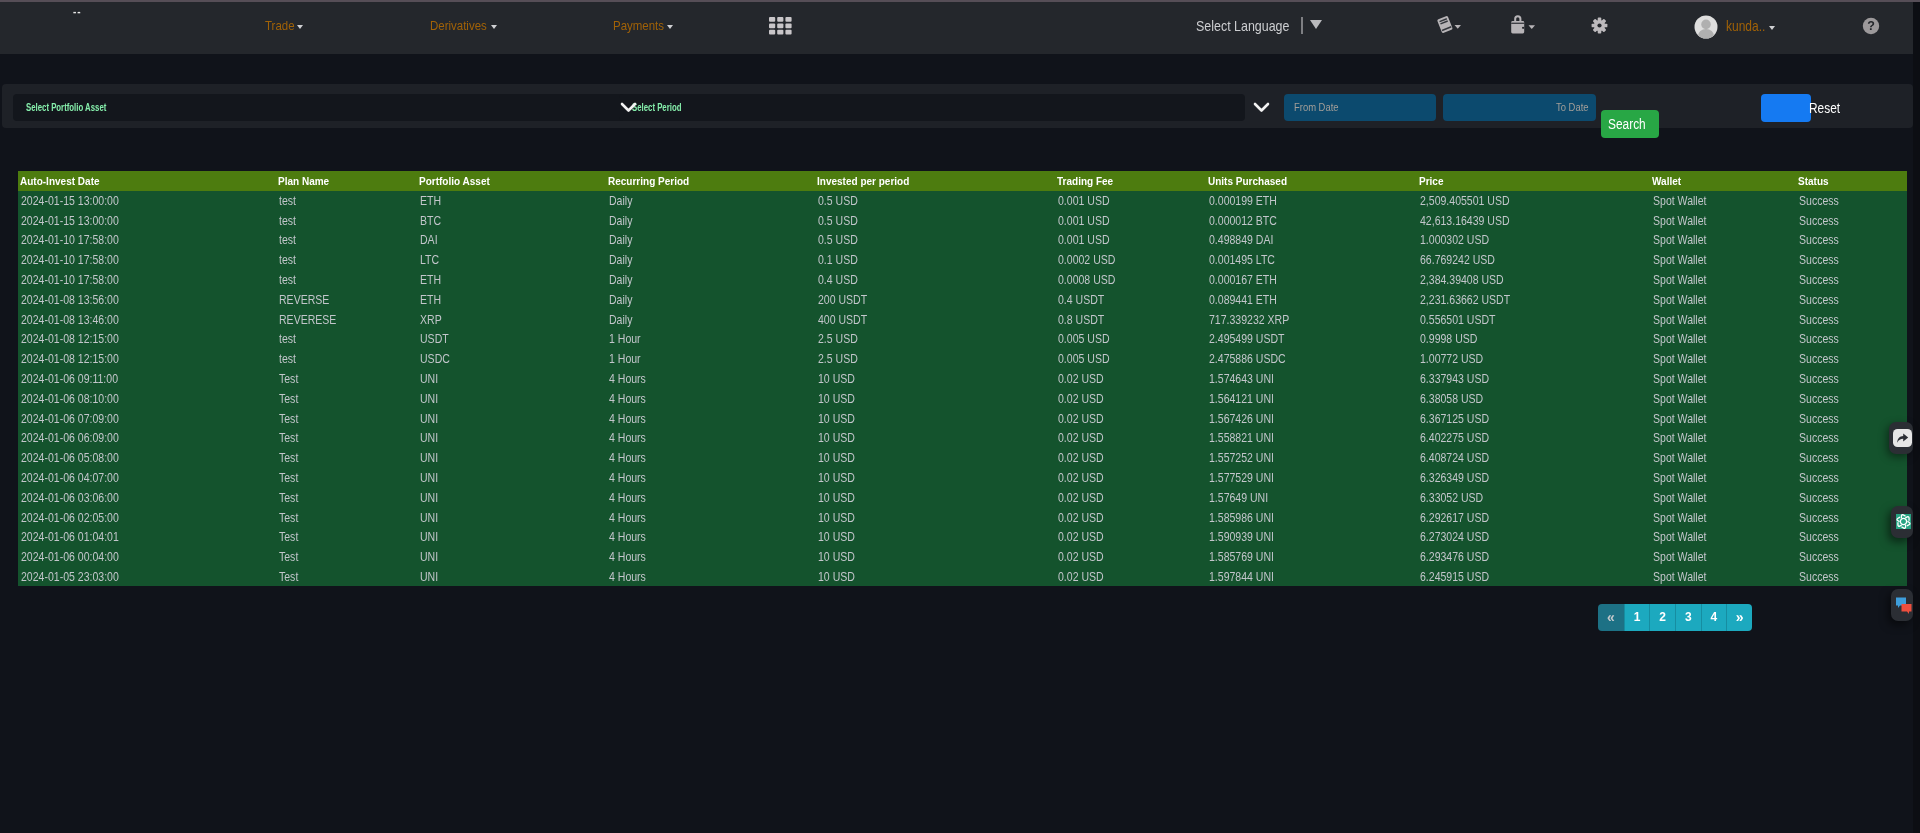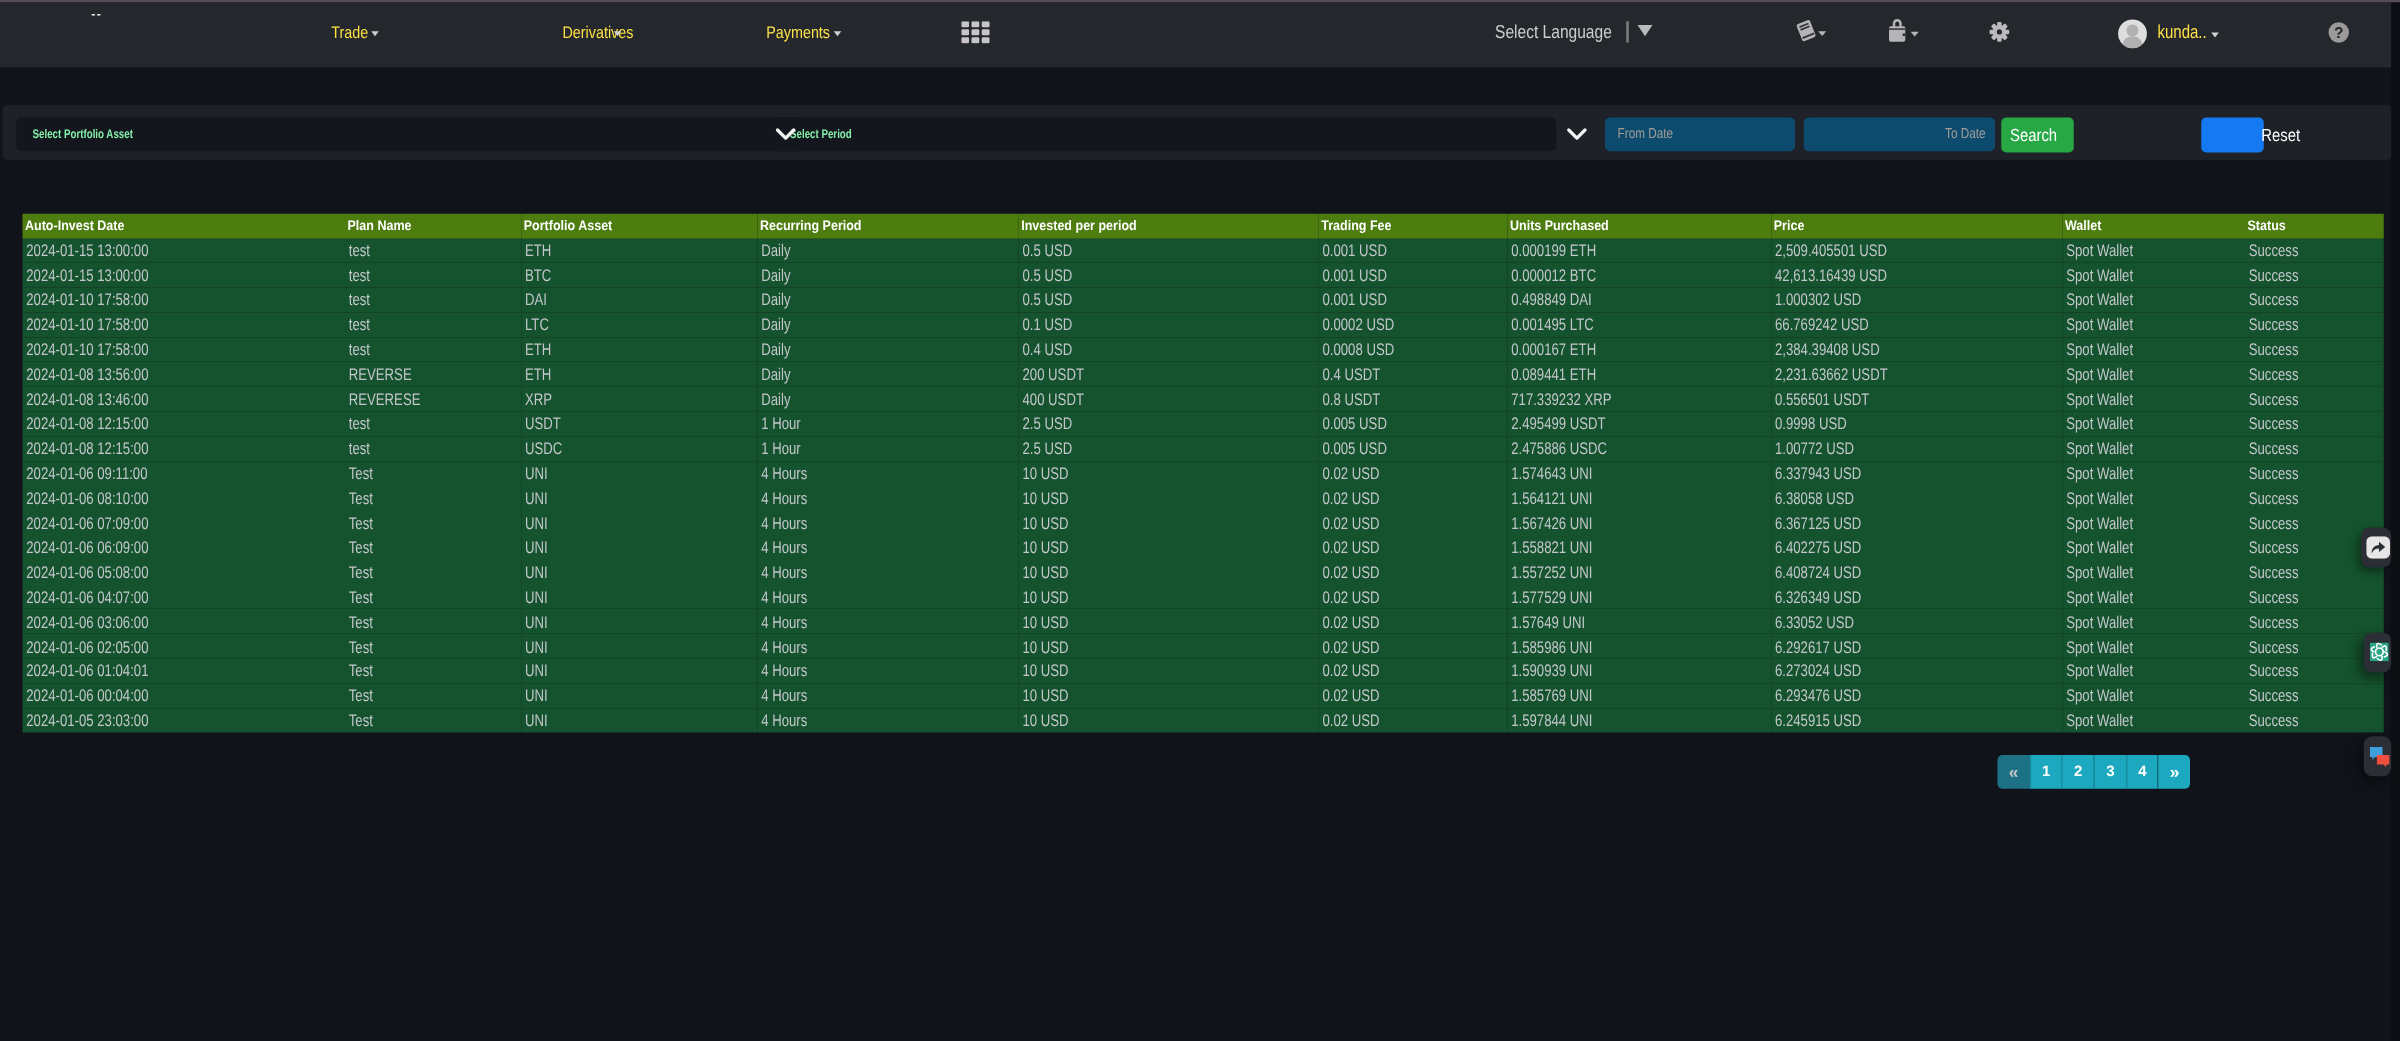--- a/index.html
+++ b/index.html
@@ -2,21 +2,21 @@
 <html><head>
 <meta charset="utf-8">
 <style>
   * { margin:0; padding:0; box-sizing:border-box; }
   html,body { width:1920px; height:833px; overflow:hidden; background:#10131a; font-family:"Liberation Sans", sans-serif; }
   .sx { display:inline-block; transform-origin:0 50%; white-space:nowrap; }
   .topline { position:absolute; left:0; top:0; width:1920px; height:2px; background:#564e57; }
   .navbar { position:absolute; left:0; top:2px; width:1913px; height:52px; background:#24272c; }
   .scrollstrip { position:absolute; left:1913px; top:2px; width:7px; height:831px; background:#0c0e13; }
   .dashes { position:absolute; left:73px; top:6px; color:#e8e8e8; font-size:10px; font-weight:bold; letter-spacing:1px; }
-  .navitem { position:absolute; top:0; height:52px; line-height:52px; color:#fde047; font-size:13.5px; }
+  .navitem { position:absolute; top:0; height:52px; line-height:52px; color:#a16207; font-size:13.5px; }
   .navitem .sx { transform:scaleX(0.85); }
   .ncaret { position:absolute; top:24.5px; width:0; height:0; border-left:3.8px solid transparent; border-right:3.8px solid transparent; border-top:4.4px solid #cfd0d3; }
   .filterbar { position:absolute; left:2px; top:84px; width:1911px; height:44px; background:#1e2127; border-radius:4px; }
   .sel { position:absolute; top:94px; height:27px; background:#13161c; border-radius:4px; color:#86efac; font-size:10px; font-weight:bold; line-height:27px; }
   .sel .sx, .flabel .sx { transform:scaleX(0.78); }
   .inp { position:absolute; top:94px; height:27px; background:#0c4a6e; border-radius:4px; color:#a39e98; font-size:11.5px; line-height:27px; }
   .inp .sx { transform:scaleX(0.82); }
   .btn { position:absolute; top:94px; height:28px; border-radius:4px; color:#fff; font-size:14px; text-align:center; line-height:28px; }
   table.grid { position:absolute; left:18px; top:170.5px; width:1889px; border-collapse:collapse; table-layout:fixed; }
   table.grid th { background:#4d7c0f; color:#fff; font-size:11px; font-weight:bold; text-align:left; height:20px; padding:0 0 0 2px; }
@@ -28,21 +28,21 @@
   .pg { float:left; width:25.66px; height:27.2px; text-align:center; line-height:27px; color:#fff; font-size:12px; font-weight:bold; background:#1ca9bf; border-left:1px solid #168da1; }
 </style>
 </head>
 <body>
 <div class="topline"></div>
 <div class="navbar"></div>
 <div class="scrollstrip"></div>
 <div class="dashes">--</div>
 <div class="navitem" style="left:265px;"><span class="sx">Trade</span></div>
 <div class="ncaret" style="left:297px;"></div>
-<div class="navitem" style="left:430px;margin-left:20px;"><span class="sx">Derivatives</span></div>
+<div class="navitem" style="left:430px;"><span class="sx">Derivatives</span></div>
 <div class="ncaret" style="left:491px;"></div>
 <div class="navitem" style="left:613px;"><span class="sx">Payments</span></div>
 <div class="ncaret" style="left:667px;"></div>
 <svg id="gridicon" style="position:absolute;left:769px;top:17px;" width="23" height="18" viewBox="0 0 23 18">
 <g fill="#c9c6c9">
 <rect x="0" y="0" width="6.2" height="4.8" rx="1"></rect>
       <rect x="8.2" y="0" width="6.2" height="4.8" rx="1"></rect>
       <rect x="16.4" y="0" width="6.2" height="4.8" rx="1"></rect>
 <rect x="0" y="6.4" width="6.2" height="4.8" rx="1"></rect>
       <rect x="8.2" y="6.4" width="6.2" height="4.8" rx="1"></rect>
@@ -140,21 +140,21 @@
 <div class="sel" style="left:13px;width:630px;padding-left:13px;"><span class="sx">Select Portfolio Asset</span></div>
 <div class="sel" style="left:619px;width:626px;padding-left:13px;"><span class="sx">Select Period</span></div>
 <div class="inp" style="left:1284px;width:152px;padding-left:10px;"><span class="sx">From Date</span></div>
 <div class="inp" style="left:1443px;width:153px;padding-left:10px;text-align:right;"><span class="sx">To Date</span></div>
 <svg style="position:absolute;left:620px;top:102px;" width="17" height="11" viewBox="0 0 17 11">
     <path d="M2 2 L8.5 8.5 L15 2" stroke="#f2f2f2" stroke-width="2.6" fill="none" stroke-linecap="round" stroke-linejoin="round"></path>
   </svg>
 <svg style="position:absolute;left:1253px;top:102px;" width="17" height="11" viewBox="0 0 17 11">
     <path d="M2 2 L8.5 8.5 L15 2" stroke="#f2f2f2" stroke-width="2.6" fill="none" stroke-linecap="round" stroke-linejoin="round"></path>
   </svg>
-<div class="btn" style="left:1601px;width:58px;background:#28a745;"><span class="sx" style="transform:scaleX(0.85);">Search</span></div>
+<div class="btn" style="left:1601px;width:58px;background:#28a745;margin-top:16px;"><span class="sx" style="transform:scaleX(0.85);">Search</span></div>
 <div class="btn" style="left:1761px;width:50px;background:#157af2;padding-left:48px;"><span class="sx" style="transform:scaleX(0.85);">Reset</span></div>
 <table class="grid">
 <colgroup>
 <col style="width:258px">
       <col style="width:141px">
       <col style="width:189px">
       <col style="width:209px">
       <col style="width:240px">
       <col style="width:151px">
       <col style="width:211px">

